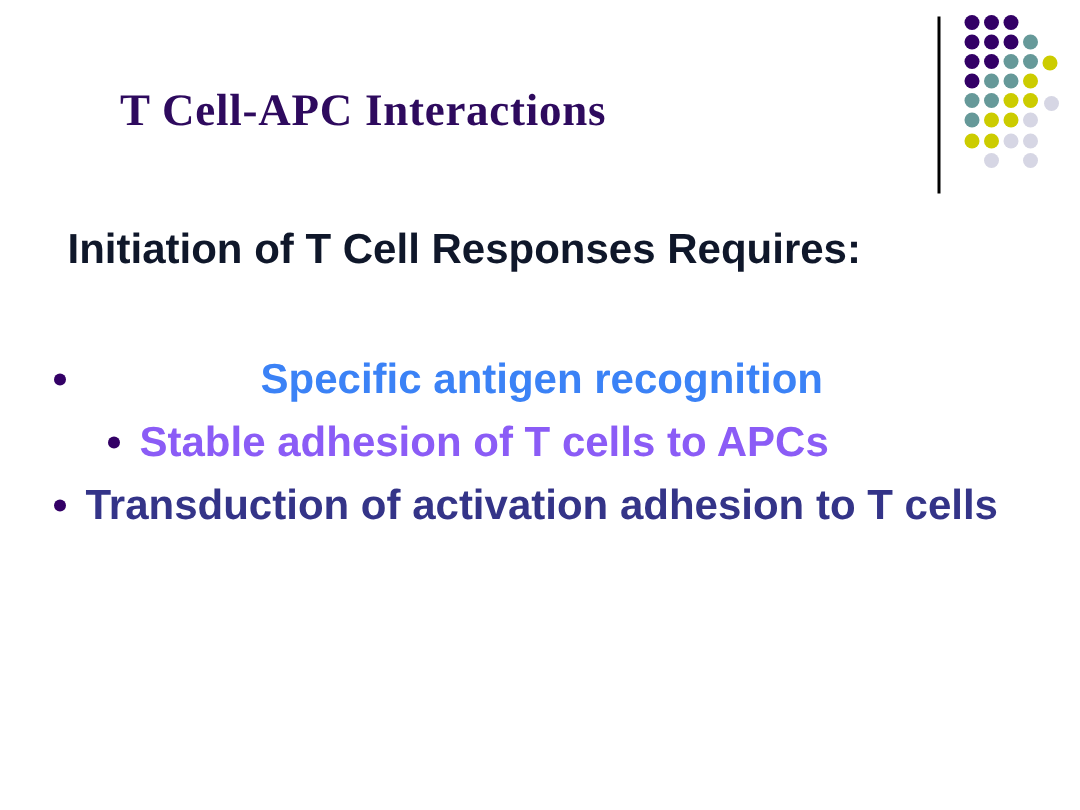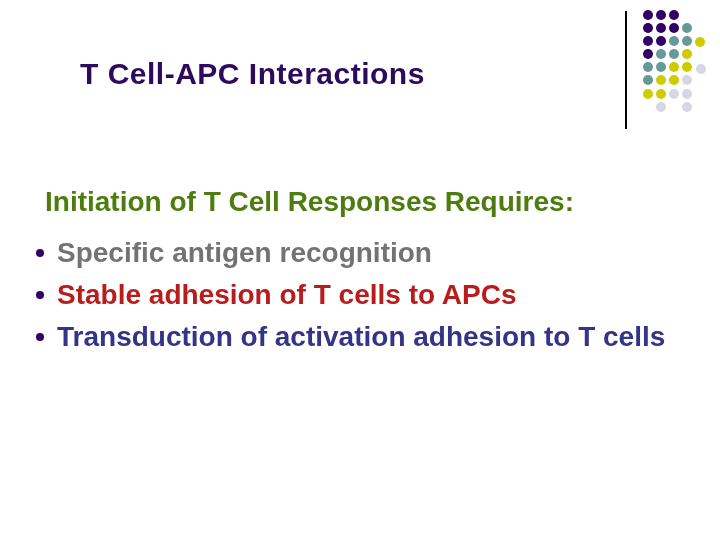--- a/index.html
+++ b/index.html
@@ -109,30 +109,30 @@
     <div class="dot" style="left: 674px; top: 80px; background: rgb(204, 204, 0);"></div>
     <div class="dot" style="left: 687px; top: 80px; background: rgb(214, 214, 228);"></div>
     <div class="dot" style="left: 648px; top: 94px; background: rgb(204, 204, 0);"></div>
     <div class="dot" style="left: 661px; top: 94px; background: rgb(204, 204, 0);"></div>
     <div class="dot" style="left: 674px; top: 94px; background: rgb(214, 214, 228);"></div>
     <div class="dot" style="left: 687px; top: 94px; background: rgb(214, 214, 228);"></div>
     <div class="dot" style="left: 661px; top: 107px; background: rgb(214, 214, 228);"></div>
     <div class="dot" style="left: 687px; top: 107px; background: rgb(214, 214, 228);"></div>
   </div>
 
-<div class="slide-title" style="color: rgb(46, 10, 94);">T Cell-APC Interactions</div>
+<div class="slide-title" style="color: rgb(46, 10, 94); font-family: Liberation Serif, serif;">T Cell-APC Interactions</div>
 
-<div class="slide-subtitle" style="color: #4d7c0f; margin-top: 36px;">Initiation of T Cell Responses Requires:</div>
+<div class="slide-subtitle" style="color: #0f172a;">Initiation of T Cell Responses Requires:</div>
 
 <ul class="bullet-list">
-  <li class="bullet-item" style="color: #737373;">
+  <li class="bullet-item" style="color: #3b82f6; text-align: center;">
     <span class="bullet-marker" style="background: rgb(51, 0, 102);"></span>
     <span>Specific antigen recognition</span>
   </li>
-  <li class="bullet-item" style="color: #b91c1c;">
+  <li class="bullet-item" style="color: #8b5cf6; margin-left: 36px;">
     <span class="bullet-marker" style="background: rgb(51, 0, 102);"></span>
     <span>Stable adhesion of T cells to APCs</span>
   </li>
   <li class="bullet-item" style="color: rgb(52, 52, 136);">
     <span class="bullet-marker" style="background: rgb(51, 0, 102);"></span>
     <span>Transduction of activation adhesion to T cells</span>
   </li>
 </ul>
 
 </body></html>

